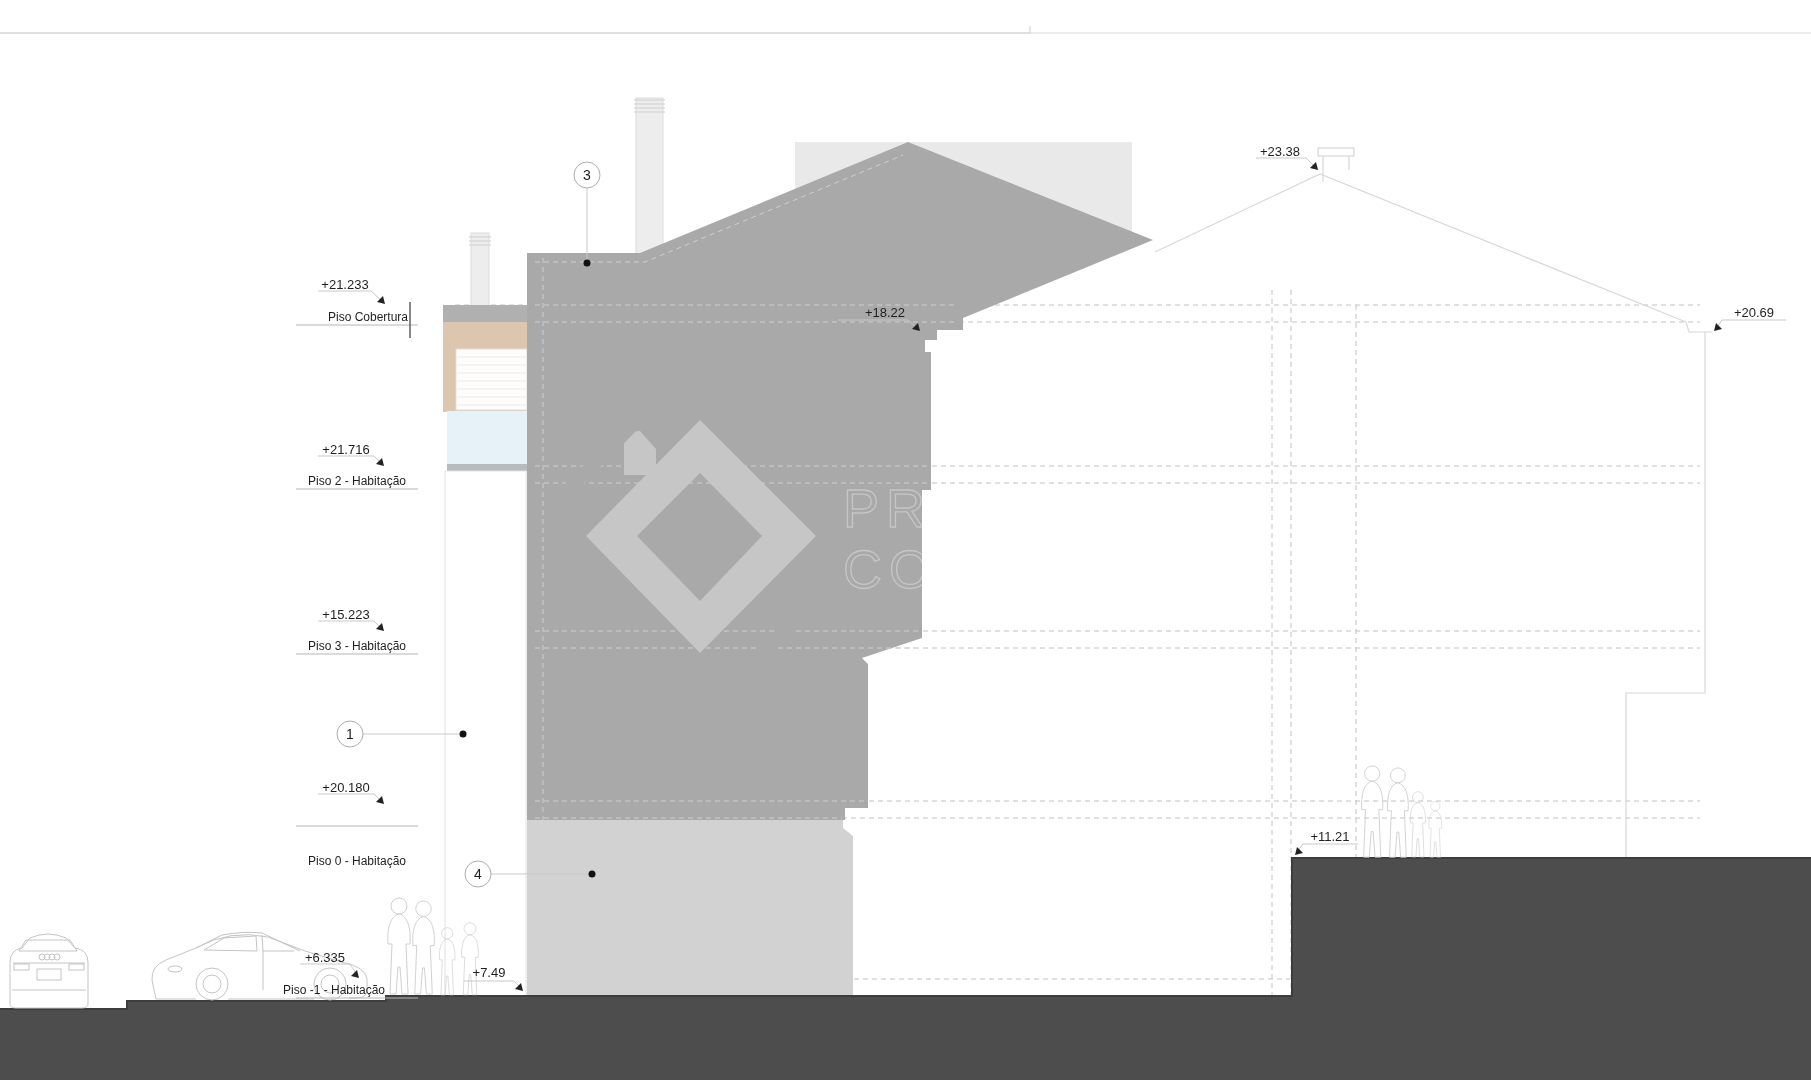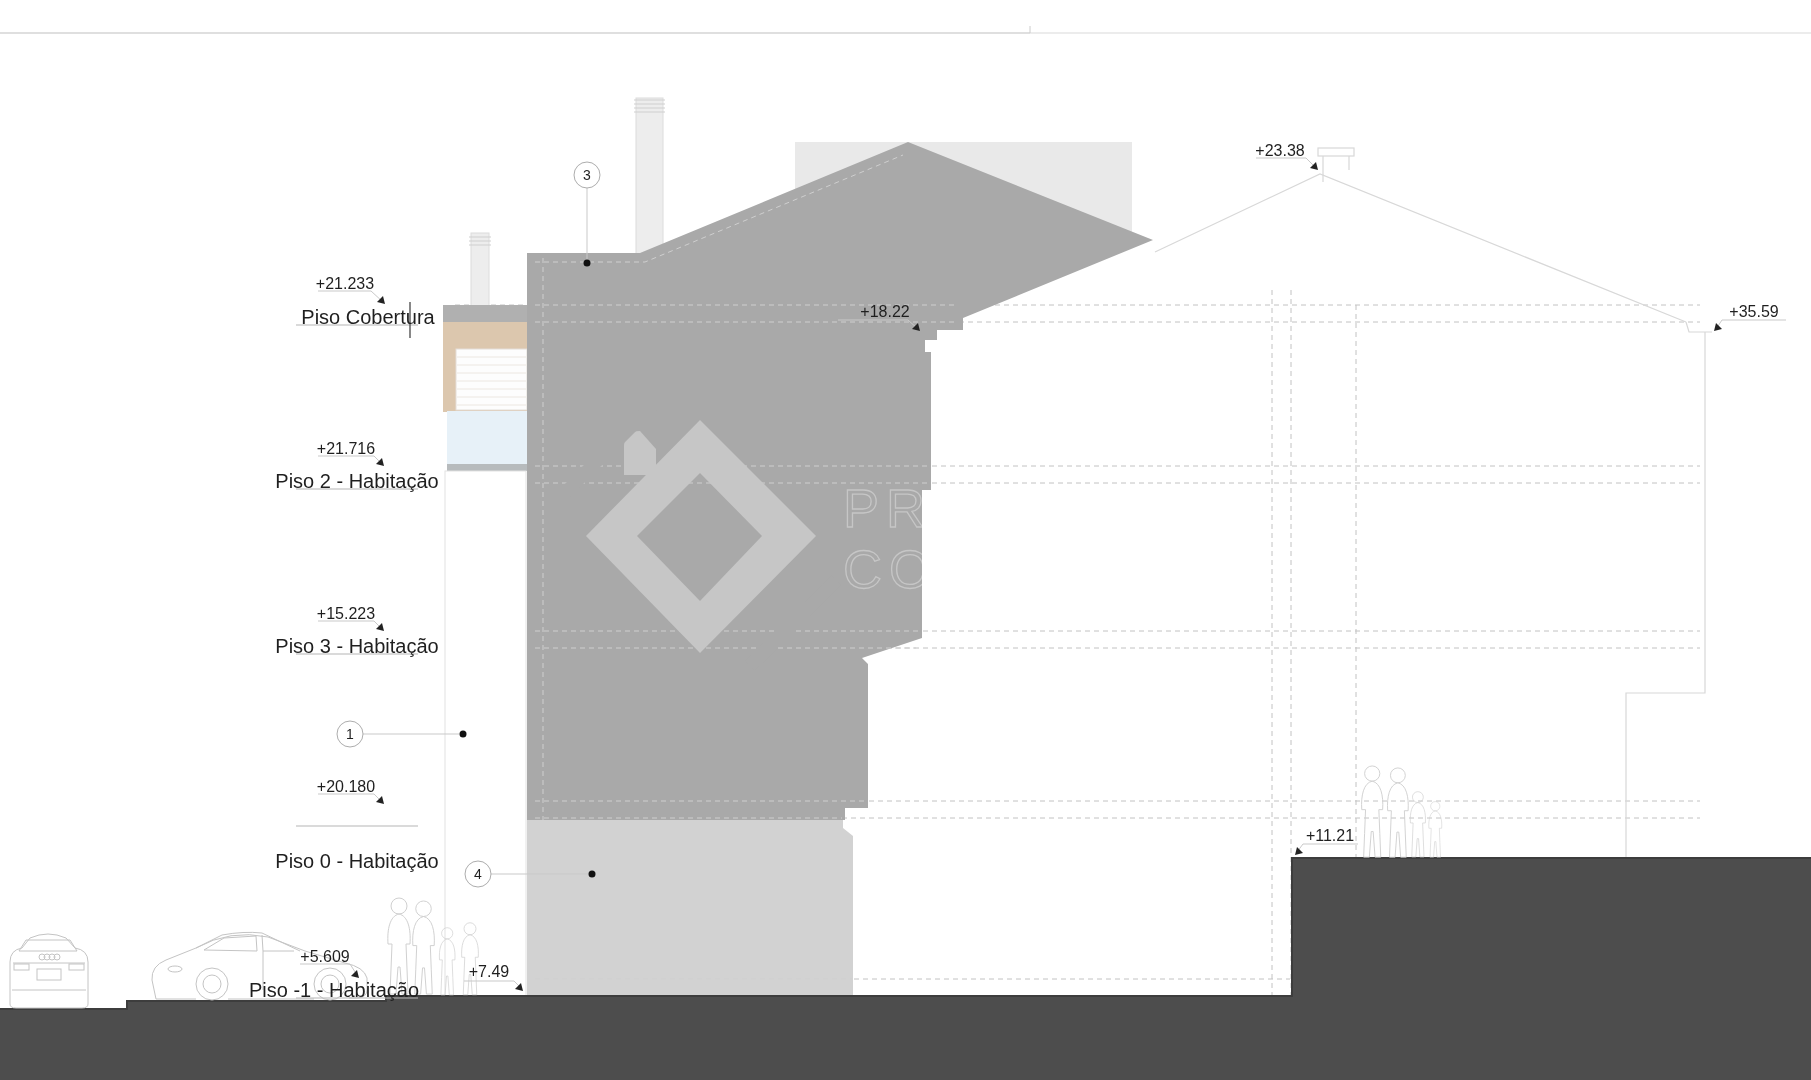--- a/index.html
+++ b/index.html
@@ -8,22 +8,22 @@
     --c-glass:#e7f1f8; --c-slab:#b0b0b0; --c-brick:#fdfdfd;
     --c-dash_white:#cfcfcf; --c-dash_gray:#c2c2c2; --c-outline:#d8d8d8;
     --c-leader:#c9c9c9; --c-levelline:#b5b5b5; --c-arrow:#222222;
     --c-text:#1f1f1f; --c-watermark:#c6c6c6; --c-entourage:#c4c4c4;
   }
   html,body{margin:0;padding:0;background:#fff;}
   .stage{position:relative;width:1811px;height:1080px;background:#fff;overflow:hidden;
          font-family:"Liberation Sans",sans-serif;color:var(--c-text);}
   .stage svg{position:absolute;left:0;top:0;}
   .txt{position:absolute;transform:translate(-50%,-50%);white-space:nowrap;pointer-events:none;}
-  .elev{font-size:16px;letter-spacing:0px;}
-  .lvl{font-size:20px;}
+  .elev{font-size:13px;letter-spacing:0px;}
+  .lvl{font-size:12px;}
   .num{font-size:14px;}
   
   .f-mass{fill:var(--c-mass);}
   .f-base{fill:var(--c-base);}
   .f-ground{fill:var(--c-ground);}
   .f-bg{fill:var(--c-bg_building);}
   .f-chimney{fill:var(--c-chimney);stroke:#dcdcdc;stroke-width:1;}
   .f-tan{fill:var(--c-tan);}
   .f-glass{fill:var(--c-glass);}
   .f-slab{fill:var(--c-slab);}
@@ -267,26 +267,26 @@
 
 <span class="txt elev" style="left:346px;top:449px">+21.716</span>
 <span class="txt lvl" style="left:357px;top:481px">Piso 2 - Habitação</span>
 
 <span class="txt elev" style="left:346px;top:614px">+15.223</span>
 <span class="txt lvl" style="left:357px;top:646px">Piso 3 - Habitação</span>
 
 <span class="txt elev" style="left:346px;top:787px">+20.180</span>
 <span class="txt lvl" style="left:357px;top:861px">Piso 0 - Habitação</span>
 
-<span class="txt elev" style="left:325px;top:957px">+5.609</span>
+<span class="txt elev" style="left:325px;top:957px">+6.335</span>
 <span class="txt lvl" style="left:334px;top:990px">Piso -1 - Habitação</span>
 
 <span class="txt elev" style="left:1280px;top:151px">+23.38</span>
 <span class="txt elev" style="left:885px;top:312px">+18.22</span>
-<span class="txt elev" style="left:1754px;top:312px">+35.59</span>
+<span class="txt elev" style="left:1754px;top:312px">+20.69</span>
 <span class="txt elev" style="left:1330px;top:836px">+11.21</span>
 <span class="txt elev" style="left:489px;top:972px">+7.49</span>
 
 <span class="txt num" style="left:587px;top:175px">3</span>
 <span class="txt num" style="left:350px;top:734px">1</span>
 <span class="txt num" style="left:478px;top:874px">4</span>
 
 </div>
 
 </body></html>

